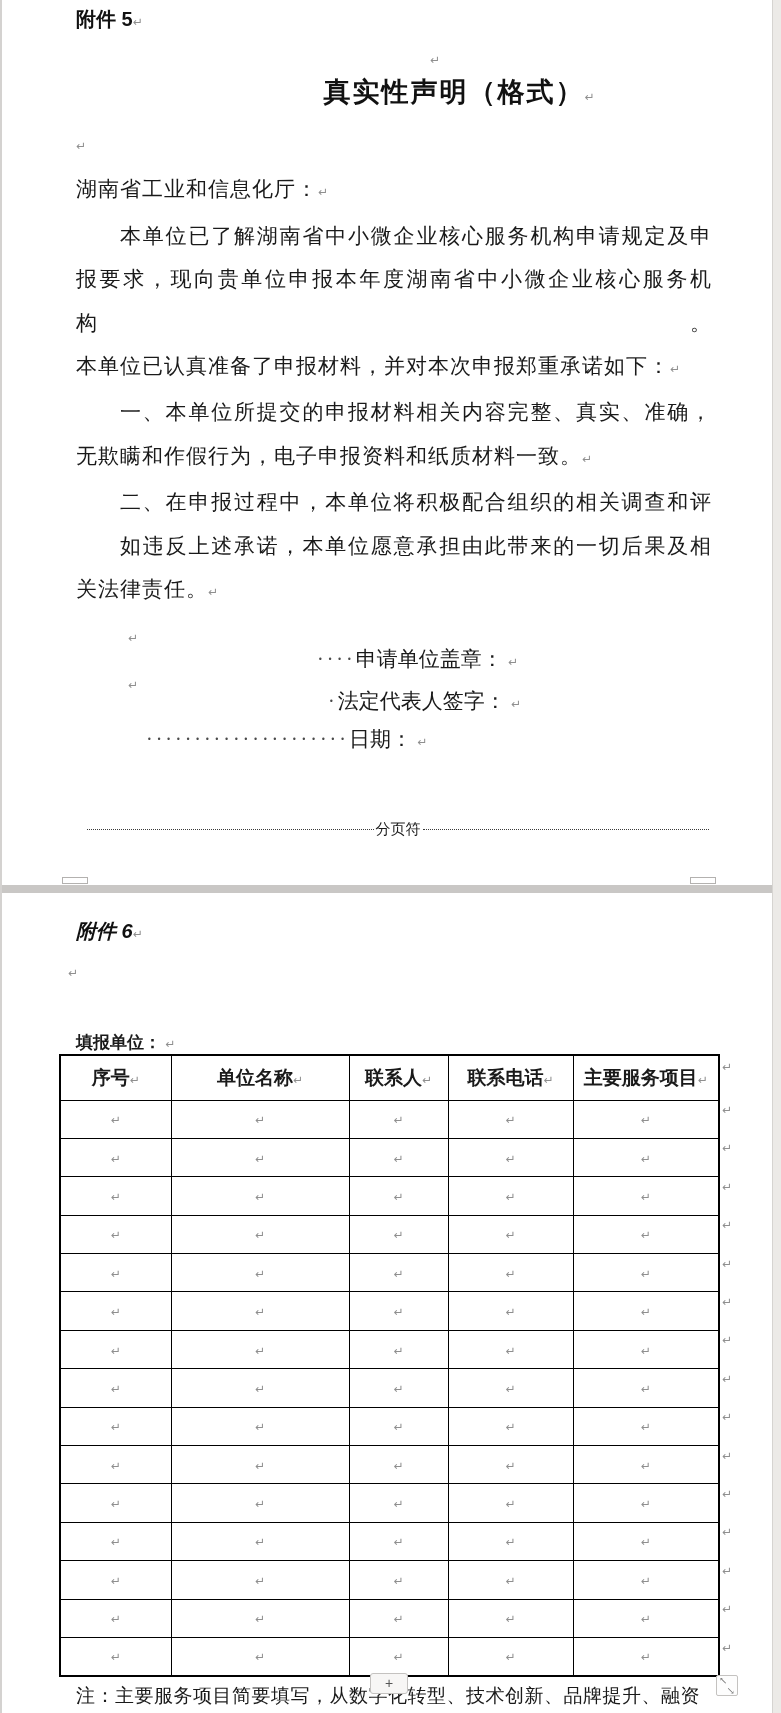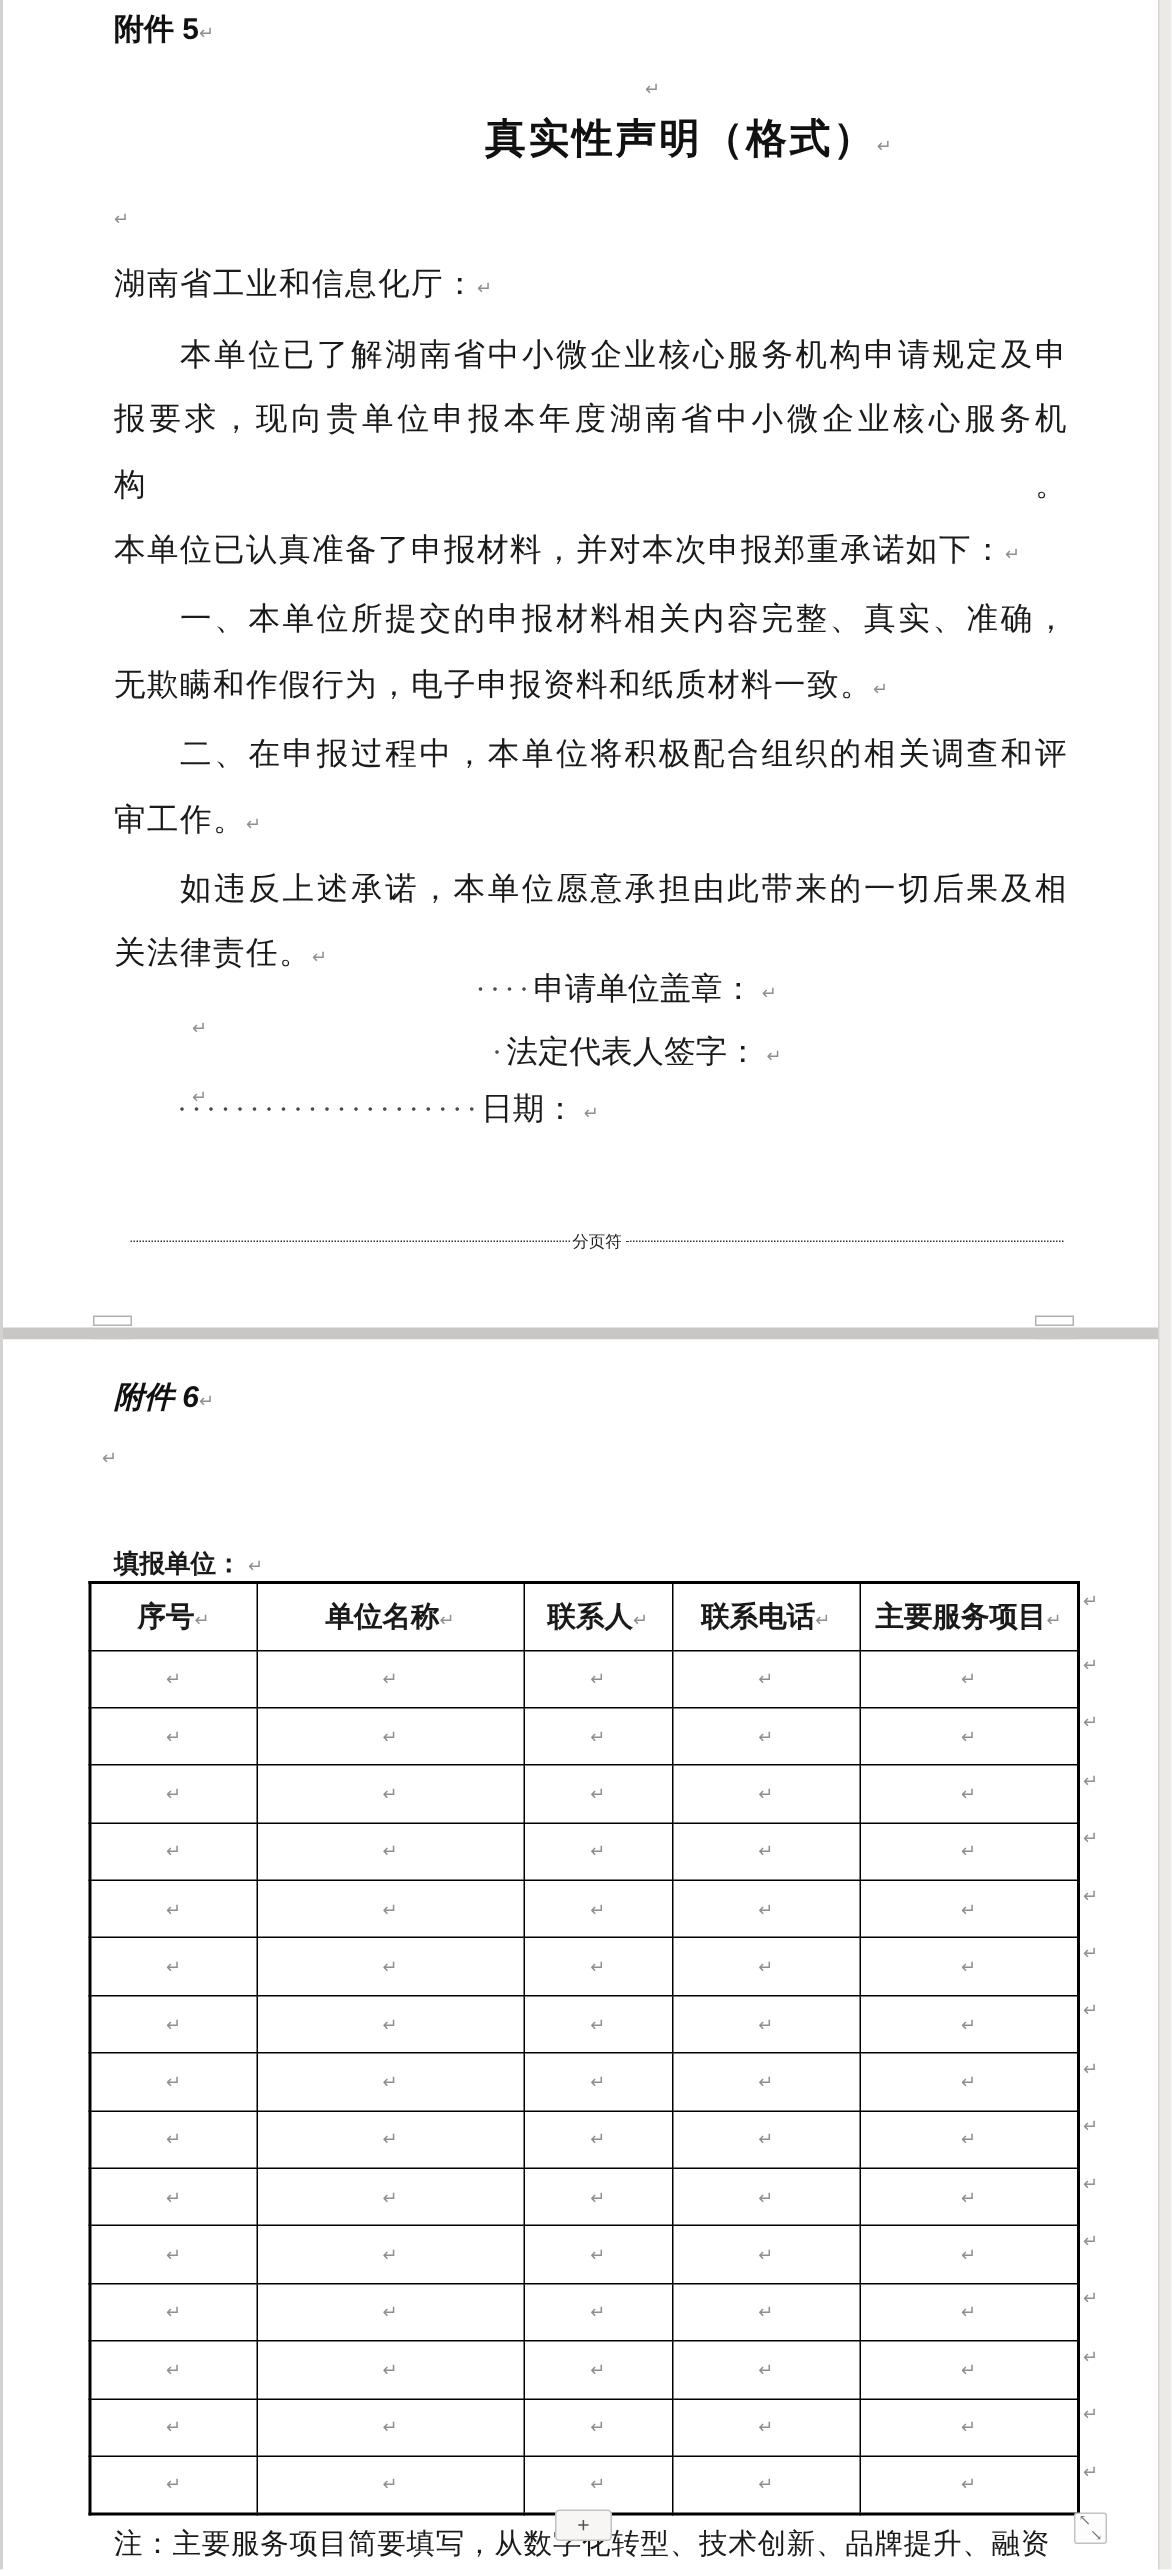--- a/index.html
+++ b/index.html
@@ -23,21 +23,21 @@
   .pilcrow{font-family:"Liberation Sans","DejaVu Sans",sans-serif;font-weight:normal;color:#8f8f8f;font-size:12px;vertical-align:baseline;letter-spacing:0;}
   .pil-line{position:absolute;width:100%;text-align:center;}
   .doc-title{position:absolute;width:100%;text-align:center;font-weight:bold;font-size:27px;letter-spacing:2px;color:#111;}
   .doc-body{position:absolute;left:74px;top:122px;width:636px;font-size:21px;line-height:43.4px;}
   .body-line{white-space:nowrap;letter-spacing:1px;}
   .body-line.fill{text-align:justify;text-align-last:justify;white-space:normal;}
   .sig-line{position:absolute;font-size:21px;white-space:nowrap;}
   .sig-dots{color:#4a4a4a;letter-spacing:3px;font-size:20px;}
   .page-break{position:absolute;left:85px;top:820px;width:622px;display:flex;align-items:center;}
   .pb-rule{flex:1;height:0;border-top:1.5px dotted #3a3a3a;}
-  .pb-label{font-size:11px;padding:0 2px;color:#1a1a1a;font-family:"Liberation Sans","DejaVu Sans",sans-serif;}
+  .pb-label{font-size:15px;padding:0 2px;color:#1a1a1a;font-family:"Liberation Sans","DejaVu Sans",sans-serif;}
   
   #title2{top:96px;font-weight:bold;font-size:28px;letter-spacing:2px;}
   .form-label{position:absolute;left:74px;top:138px;font-size:17px;font-weight:bold;}
   table.doc-table{position:absolute;left:57px;top:161px;border-collapse:collapse;table-layout:fixed;}
   table.doc-table th, table.doc-table td{border:1px solid #000;padding:0;text-align:center;vertical-align:middle;box-sizing:border-box;}
   table.doc-table{border:2px solid #000;}
   table.doc-table th{height:45px;font-family:"Liberation Sans","DejaVu Sans",sans-serif;font-weight:bold;font-size:19px;}
   table.doc-table td{height:38.4px;}
   .row-mark{position:absolute;left:720px;color:#8f8f8f;font-size:12px;font-family:"Liberation Sans","DejaVu Sans",sans-serif;}
   .note{position:absolute;left:74px;top:790px;font-size:19px;letter-spacing:0.5px;white-space:nowrap;}
@@ -56,30 +56,29 @@
 
   <div class="doc-body" id="body-lines">
       <div class="body-line"><span></span><span class="pilcrow">↵</span></div>
       <div class="body-line"><span>湖南省工业和信息化厅：</span><span class="pilcrow">↵</span></div>
       <div class="body-line fill" style="padding-left: 44px;"><span>本单位已了解湖南省中小微企业核心服务机构申请规定及申</span></div>
       <div class="body-line fill"><span>报要求，现向贵单位申报本年度湖南省中小微企业核心服务机构。</span></div>
       <div class="body-line"><span>本单位已认真准备了申报材料，并对本次申报郑重承诺如下：</span><span class="pilcrow">↵</span></div>
       <div class="body-line fill" style="padding-left: 44px;"><span>一、本单位所提交的申报材料相关内容完整、真实、准确，</span></div>
       <div class="body-line"><span>无欺瞒和作假行为，电子申报资料和纸质材料一致。</span><span class="pilcrow">↵</span></div>
       <div class="body-line fill" style="padding-left: 44px;"><span>二、在申报过程中，本单位将积极配合组织的相关调查和评</span></div>
-      <div class="body-line"><span>审工作。</span><span class="pilcrow">↵</span></div>
       <div class="body-line fill" style="padding-left: 44px;"><span>如违反上述承诺，本单位愿意承担由此带来的一切后果及相</span></div>
       <div class="body-line"><span>关法律责任。</span><span class="pilcrow">↵</span></div>
       <div class="body-line" style="padding-left: 52px;"><span></span><span class="pilcrow">↵</span></div>
       <div class="body-line" style="padding-left: 52px;"><span></span><span class="pilcrow">↵</span></div>
     </div>
 
   <div class="sig-line" style="left:326px;top:687px;"><span class="sig-dots">·</span><span>法定代表人签字：</span> <span class="pilcrow">↵</span></div>
   <div class="sig-line" style="left:315px;top:645px;"><span class="sig-dots">····</span><span>申请单位盖章：</span> <span class="pilcrow">↵</span></div>
-  <div class="sig-line" style="left:116px;top:725px;"><span class="sig-dots">·····················</span><span>日期：</span> <span class="pilcrow">↵</span></div>
+  <div class="sig-line" style="left:144px;top:725px;"><span class="sig-dots">·····················</span><span>日期：</span> <span class="pilcrow">↵</span></div>
 
   <div class="page-break">
     <div class="pb-rule"></div>
     <div class="pb-label">分页符</div>
     <div class="pb-rule"></div>
   </div>
 </div>
 
 <div class="page-divider"></div>
 <div class="corner-mark" style="left:62px;top:877px;"></div>

